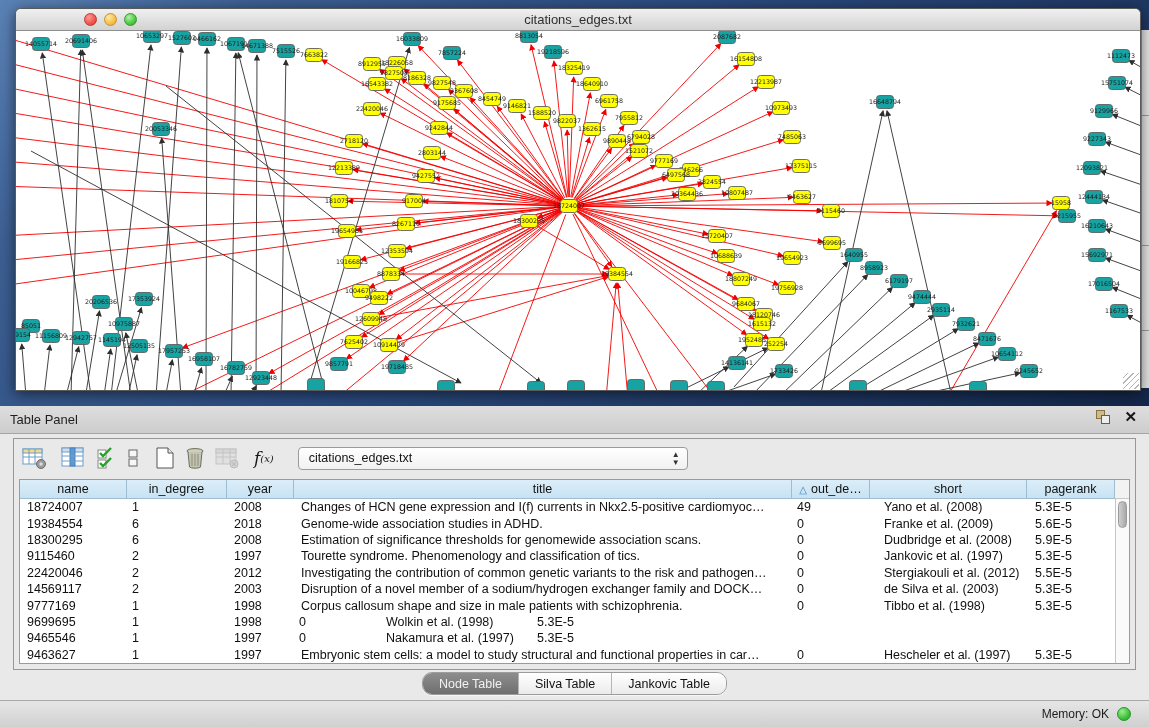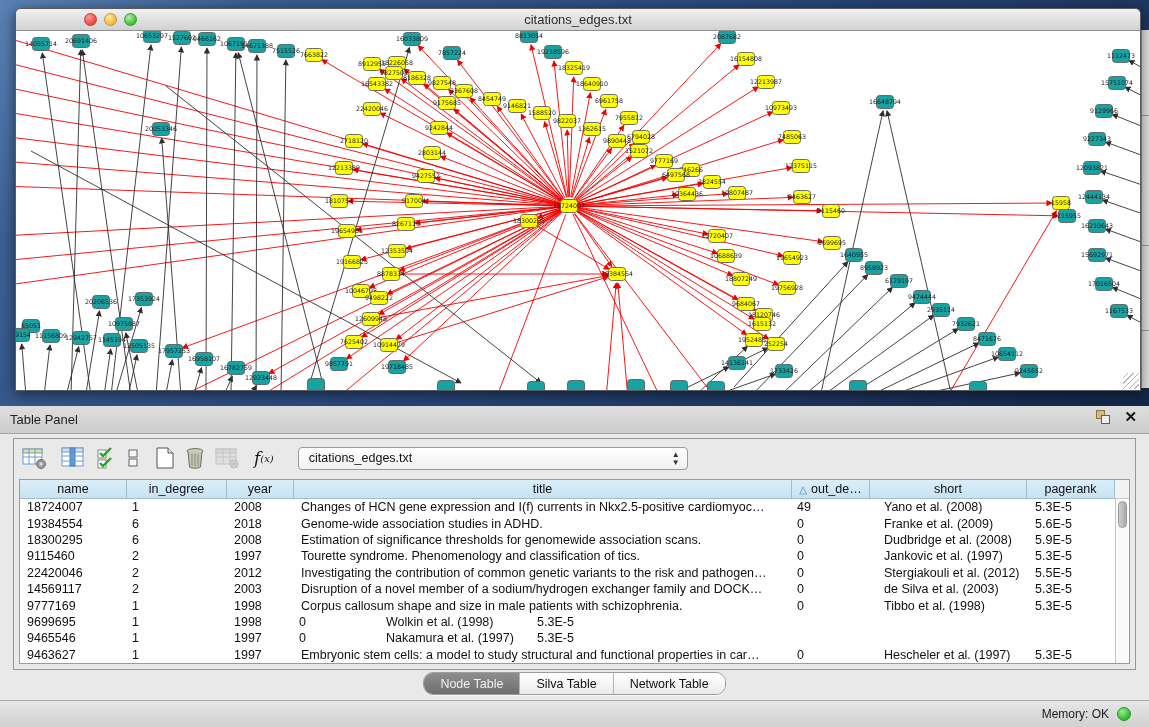--- a/index.html
+++ b/index.html
@@ -977,21 +977,21 @@
         <div class="vscroll">
             <div class="vthumb"></div>
           </div>
       </div>
     </div>
 
     <div class="tabs-row">
       <div class="seg" id="tabseg">
           <div class="tab sel">Node Table</div>
           <div class="tab">Silva Table</div>
-          <div class="tab">Network Table</div>
+          <div class="tab">Jankovic Table</div>
         </div>
     </div>
   </div>
 
   <div class="status-bar">
     <span class="mem-label">Memory: OK</span>
     <span class="mem-dot"></span>
   </div>
 </div>
 

